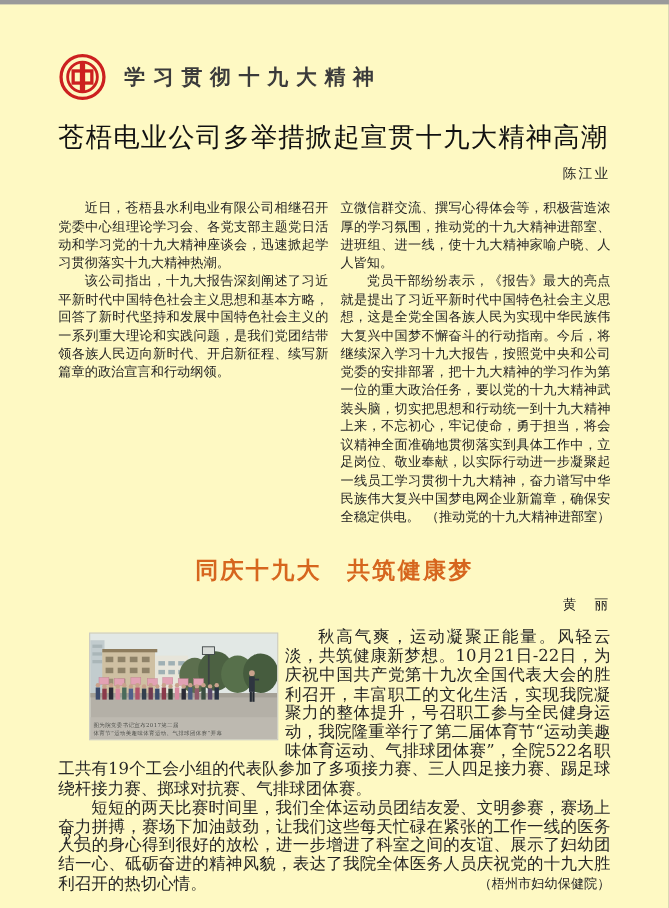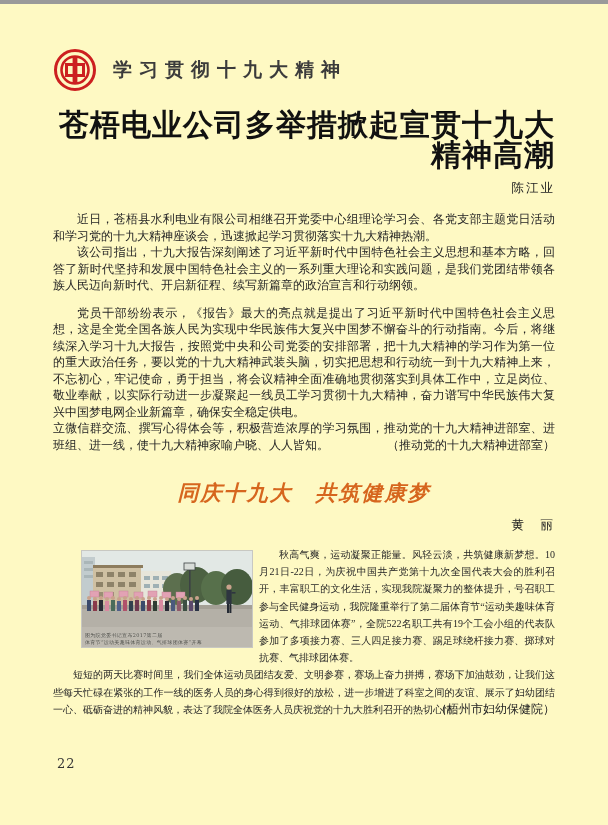--- a/index.html
+++ b/index.html
@@ -18,45 +18,45 @@
   .masthead{display:flex;align-items:center;gap:16px;padding-top:44px;}
   .logo{width:44px;height:44px;flex:0 0 auto;}
   .brand{
     font-size:19px;font-weight:bold;color:#3b3b3b;
     letter-spacing:7px;
     font-family:"DejaVu Serif","Liberation Serif",serif;
   }
 
   
   .a1-title{
-    margin-top:18px;text-align:right;
-    font-size:30px;font-weight:bold;color:#111;
+    margin-top:18px;text-align:left;
+    font-size:24px;font-weight:normal;color:#111;
     letter-spacing:1px;line-height:30px;
   }
   .byline{margin-top:10px;text-align:right;font-size:12.5px;color:#222;letter-spacing:2px;}
-  .cols{display:flex;gap:11px;margin-top:14px;flex-direction:column;}
+  .cols{display:flex;gap:11px;margin-top:14px;}
   .col{flex:1 1 0;min-width:0;}
   .body-p{
     margin:0;font-size:12px;line-height:16.5px;
     text-align:justify;color:#262626;
   }
   .indent{text-indent:2em;}
   .attribution{
     text-align:right;font-size:12px;line-height:16.5px;
     margin-top:-16.5px;color:#262626;
   }
 
   
   .a2-title{
     margin-top:26px;text-align:center;
     font-size:21px;font-weight:bold;color:#d6661e;
-    letter-spacing:2px;line-height:28px;font-style:italic;
+    letter-spacing:2px;line-height:28px;
   }
   .a2-body{margin-top:12px;}
-  .a2-body .body-p{font-size:10px;line-height:17.2px;font-family:Liberation Serif, serif;}
+  .a2-body .body-p{font-size:15px;line-height:17.2px;}
   .a2-attribution{
     text-align:right;font-size:12px;line-height:17.2px;
     margin-top:-17.2px;color:#262626;
   }
   .photo{
     float:left;width:170px;height:96px;
     margin:5px 7px 3px 29px;
     position:relative;
     background:#dfe6e4;
     outline:1px solid #c8c8c2;
@@ -96,22 +96,22 @@
     <div>
       <div class="a1-title">苍梧电业公司多举措掀起宣贯十九大精神高潮</div>
       <div class="byline">陈江业</div>
 
       <div class="cols">
         <div class="col">
           <p class="body-p indent">近日，苍梧县水利电业有限公司相继召开党委中心组理论学习会、各党支部主题党日活动和学习党的十九大精神座谈会，迅速掀起学习贯彻落实十九大精神热潮。</p>
           <p class="body-p indent">该公司指出，十九大报告深刻阐述了习近平新时代中国特色社会主义思想和基本方略，回答了新时代坚持和发展中国特色社会主义的一系列重大理论和实践问题，是我们党团结带领各族人民迈向新时代、开启新征程、续写新篇章的政治宣言和行动纲领。</p>
         </div>
         <div class="col">
+          <p class="body-p">立微信群交流、撰写心得体会等，积极营造浓厚的学习氛围，推动党的十九大精神进部室、进班组、进一线，使十九大精神家喻户晓、人人皆知。</p>
           <p class="body-p indent">党员干部纷纷表示，《报告》最大的亮点就是提出了习近平新时代中国特色社会主义思想，这是全党全国各族人民为实现中华民族伟大复兴中国梦不懈奋斗的行动指南。今后，将继续深入学习十九大报告，按照党中央和公司党委的安排部署，把十九大精神的学习作为第一位的重大政治任务，要以党的十九大精神武装头脑，切实把思想和行动统一到十九大精神上来，不忘初心，牢记使命，勇于担当，将会议精神全面准确地贯彻落实到具体工作中，立足岗位、敬业奉献，以实际行动进一步凝聚起一线员工学习贯彻十九大精神，奋力谱写中华民族伟大复兴中国梦电网企业新篇章，确保安全稳定供电。</p>
-          <p class="body-p">立微信群交流、撰写心得体会等，积极营造浓厚的学习氛围，推动党的十九大精神进部室、进班组、进一线，使十九大精神家喻户晓、人人皆知。</p>
           <div class="attribution">（推动党的十九大精神进部室）</div>
         </div>
       </div>
     </div>
 
     <div>
       <div class="a2-title">同庆十九大　共筑健康梦</div>
       <div class="byline">黄　丽</div>
 
       <div class="a2-body">

